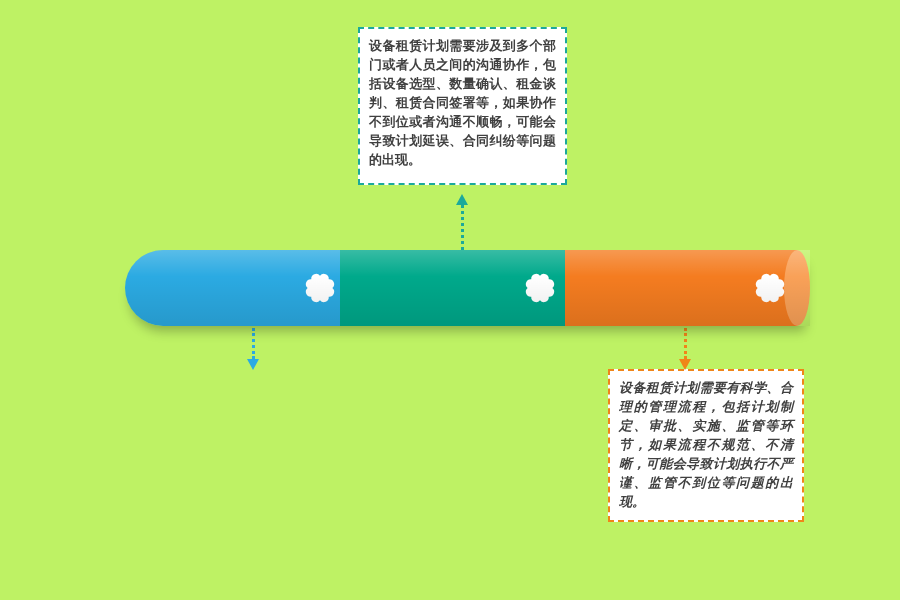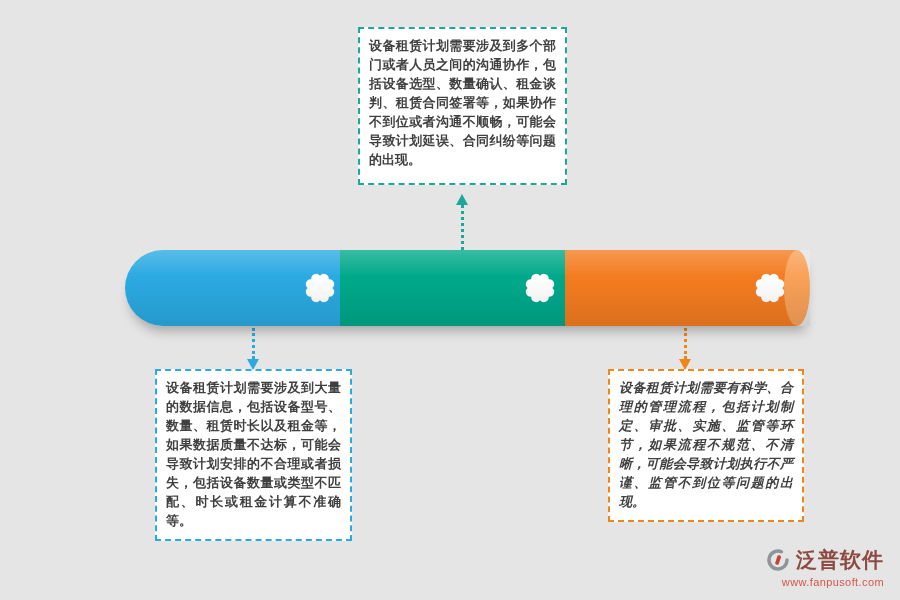--- a/index.html
+++ b/index.html
@@ -5,21 +5,21 @@
   html, body {
     margin: 0;
     padding: 0;
     background: #ffffff;
     font-family: "Liberation Sans", "DejaVu Sans", sans-serif;
   }
   .stage {
     position: relative;
     width: 900px;
     height: 600px;
-    background: #e5e5e5;
+    background: #bef264;
     overflow: hidden;
   }
 
   
   .callout {
     position: absolute;
     background: #ffffff;
     border: 2px dashed #999;
     padding: 8px 9px;
     box-sizing: border-box;
@@ -128,23 +128,20 @@
 </style>
 </head>
 <body>
 
 <div class="stage">
 
   <div class="callout callout-top" style="border-color: rgb(28, 169, 155);">
     <p class="callout-text">设备租赁计划需要涉及到多个部门或者人员之间的沟通协作，包括设备选型、数量确认、租金谈判、租赁合同签署等，如果协作不到位或者沟通不顺畅，可能会导致计划延误、合同纠纷等问题的出现。</p>
   </div>
 
-  <div class="callout callout-bl" style="border-color: rgb(43, 170, 226);">
-    <p class="callout-text">设备租赁计划需要涉及到大量的数据信息，包括设备型号、数量、租赁时长以及租金等，如果数据质量不达标，可能会导致计划安排的不合理或者损失，包括设备数量或类型不匹配、时长或租金计算不准确等。</p>
-  </div>
 
   <div class="callout callout-br" style="border-color: rgb(240, 133, 25); font-style: italic;">
     <p class="callout-text">设备租赁计划需要有科学、合理的管理流程，包括计划制定、审批、实施、监管等环节，如果流程不规范、不清晰，可能会导致计划执行不严谨、监管不到位等问题的出现。</p>
   </div>
 
   <div class="connector connector-top">
     <div class="arrowhead arrow-up" style="background: rgb(28, 169, 155);"></div>
     <div class="dotline" style="border-color: rgb(28, 169, 155);"></div>
   </div>
 
@@ -176,26 +173,14 @@
     </span>
     <span class="badge badge-3">
       <svg viewBox="0 0 40 40" aria-hidden="true">
         <path fill="#ffffff" d="M33,20 A5.2,5.2 0 0 1 29.19,29.19 A5.2,5.2 0 0 1 20,33 A5.2,5.2 0 0 1 10.81,29.19 A5.2,5.2 0 0 1 7,20 A5.2,5.2 0 0 1 10.81,10.81 A5.2,5.2 0 0 1 20,7 A5.2,5.2 0 0 1 29.19,10.81 A5.2,5.2 0 0 1 33,20 Z"></path>
       </svg>
     </span>
 
     <div class="pipe-gloss"></div>
   </div>
 
-  <div class="footer">
-    <div class="brand-row">
-      <span class="brand-icon">
-        <svg viewBox="0 0 24 24" aria-hidden="true">
-          <path d="M21 12 a9 9 0 1 1 -5.5 -8.3" fill="none" stroke="#8E9499" stroke-width="3.4" stroke-linecap="round"></path>
-          <rect x="10.2" y="7.2" width="3.8" height="9.6" rx="1.4" fill="#C0463C" transform="rotate(18 12 12)"></rect>
-        </svg>
-      </span>
-      <span class="brand-name" style="color: rgb(140, 74, 66);">泛普软件</span>
-    </div>
-    <div class="brand-url" style="color: rgb(217, 83, 74);">www.fanpusoft.com</div>
-  </div>
 
 </div>
 
 </body></html>

